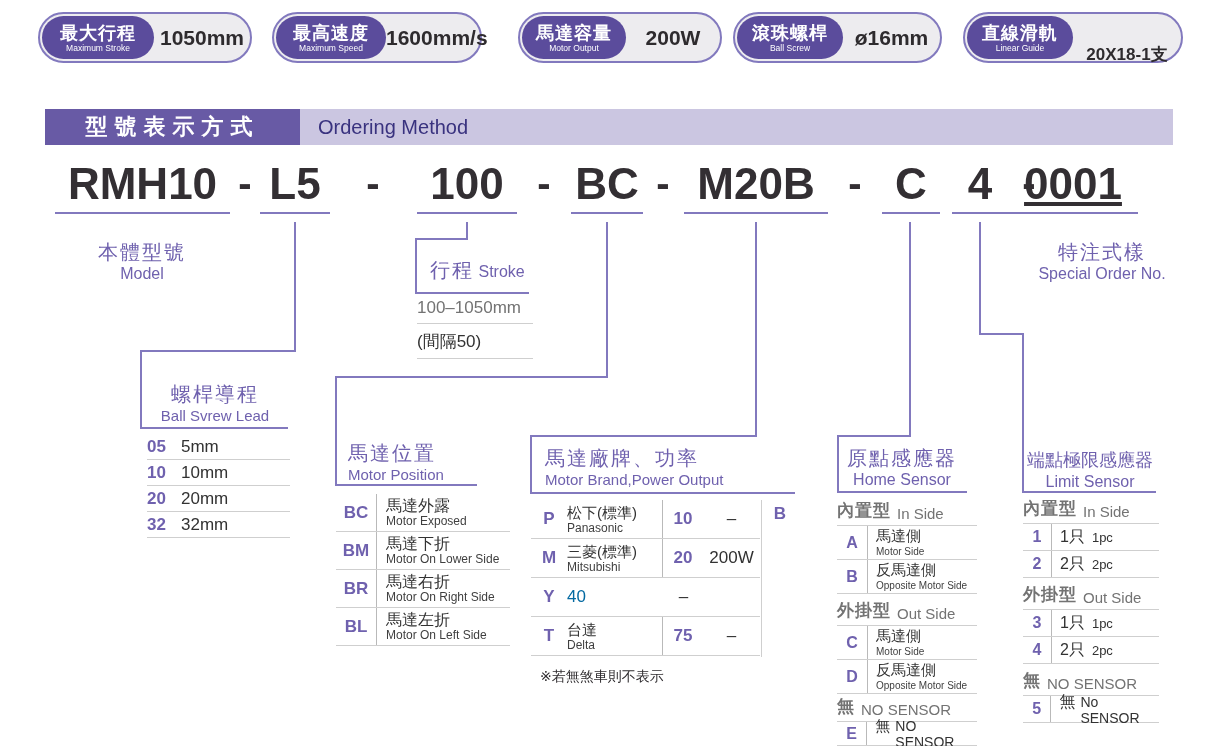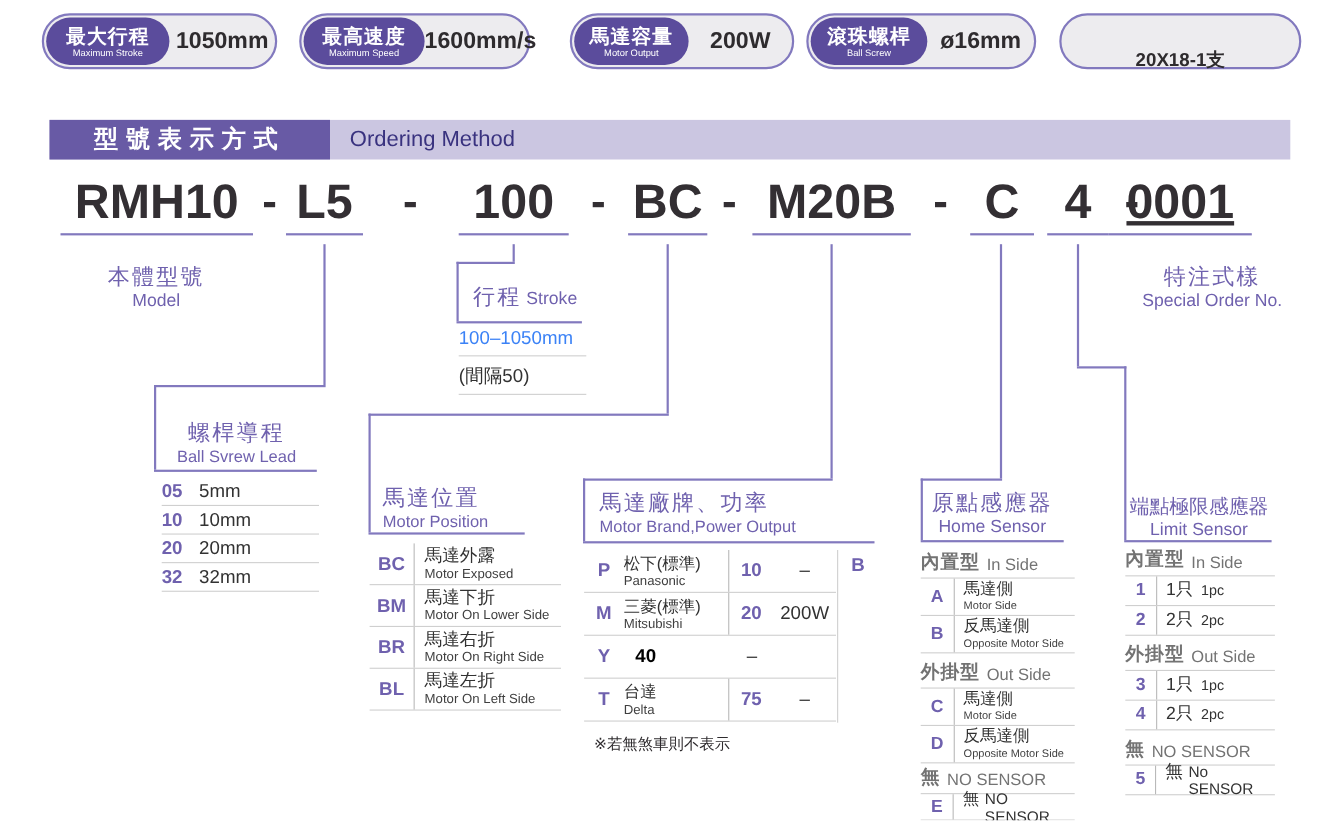--- a/index.html
+++ b/index.html
@@ -72,20 +72,24 @@
     <div class="badge-val">200W</div>
   </div>
   <div class="badge" style="left:733px;width:209px;">
     <div class="badge-pill" style="width:106px;">
       <div class="badge-zh">滾珠螺桿</div>
       <div class="badge-en">Ball Screw</div>
     </div>
     <div class="badge-val">ø16mm</div>
   </div>
   <div class="badge" style="left:963px;width:220px;">
+    <div class="badge-pill" style="width:106px;">
+      <div class="badge-zh">直線滑軌</div>
+      <div class="badge-en">Linear Guide</div>
+    </div>
     <div class="badge-val small">20X18-1支</div>
   </div>
 
   <div class="sec-bar">
     <div class="sec-dark">型號表示方式</div>
     <div class="sec-en">Ordering Method</div>
   </div>
 
   <div class="seg" style="left:55px;width:175px;">RMH10</div>
   <div class="dash" style="left:231px;width:28px;">-</div>
@@ -139,21 +143,21 @@
   <div class="label-blk" style="left:1018px;top:240px;width:168px;">
     <div class="hdr-zh">特注式樣</div>
     <div class="hdr-en" style="font-size:16px;">Special Order No.</div>
   </div>
 
   <div class="label-blk" style="left:430px;top:258px;width:100px;text-align:left;">
     <span class="hdr-zh">行程</span>
     <span class="hdr-en" style="font-size:16px;">Stroke</span>
   </div>
   <div class="tbl" style="left:417px;top:298px;width:116px;">
-    <div style="font-size:17px;color:#3b82f6;padding-bottom:5px;border-bottom:1px solid #CFCFCF;">100–1050mm</div>
+    <div style="font-size:17px;color:#737373;padding-bottom:5px;border-bottom:1px solid #CFCFCF;">100–1050mm</div>
     <div style="font-size:17px;color:#323232;padding-top:6px;padding-bottom:5px;border-bottom:1px solid #CFCFCF;">(間隔50)</div>
   </div>
 
   <div class="label-blk" style="left:142px;top:382px;width:146px;">
     <div class="hdr-zh">螺桿導程</div>
     <div class="hdr-en">Ball Svrew Lead</div>
   </div>
   <div class="tbl" style="left:147px;top:434px;width:143px;">
     <div class="row" style="height:26px;border-bottom:1px solid #CFCFCF;">
       <div style="width:34px;color:#6F61AE;font-weight:bold;font-size:17px;">05</div>
@@ -226,21 +230,21 @@
       <div style="width:36px;color:#6F61AE;font-weight:bold;font-size:17px;text-align:center;">M</div>
       <div style="width:95px;border-right:1px solid #B9B9B9;align-self:stretch;display:flex;flex-direction:column;justify-content:center;">
         <div class="zh1" style="font-size:15px;">三菱(標準)</div>
         <div class="en1">Mitsubishi</div>
       </div>
       <div style="width:40px;color:#6F61AE;font-weight:bold;font-size:17px;text-align:center;">20</div>
       <div style="flex:1;font-size:17px;color:#323232;text-align:center;">200W</div>
     </div>
     <div class="row" style="height:39px;">
       <div style="width:36px;color:#6F61AE;font-weight:bold;font-size:17px;text-align:center;">Y</div>
-      <div style="width:40px;color:#000000;font-weight:bold;font-size:17px;text-align:center;">40</div>
+      <div style="width:40px;color:#0369a1;font-weight:normal;font-size:17px;text-align:left;">40</div>
       <div style="flex:1;font-size:17px;color:#323232;text-align:center;">–</div>
     </div>
     <div class="row" style="height:39px;">
       <div style="width:36px;color:#6F61AE;font-weight:bold;font-size:17px;text-align:center;">T</div>
       <div style="width:95px;border-right:1px solid #B9B9B9;align-self:stretch;display:flex;flex-direction:column;justify-content:center;">
         <div class="zh1" style="font-size:15px;">台達</div>
         <div class="en1">Delta</div>
       </div>
       <div style="width:40px;color:#6F61AE;font-weight:bold;font-size:17px;text-align:center;">75</div>
       <div style="flex:1;font-size:17px;color:#323232;text-align:center;">–</div>

